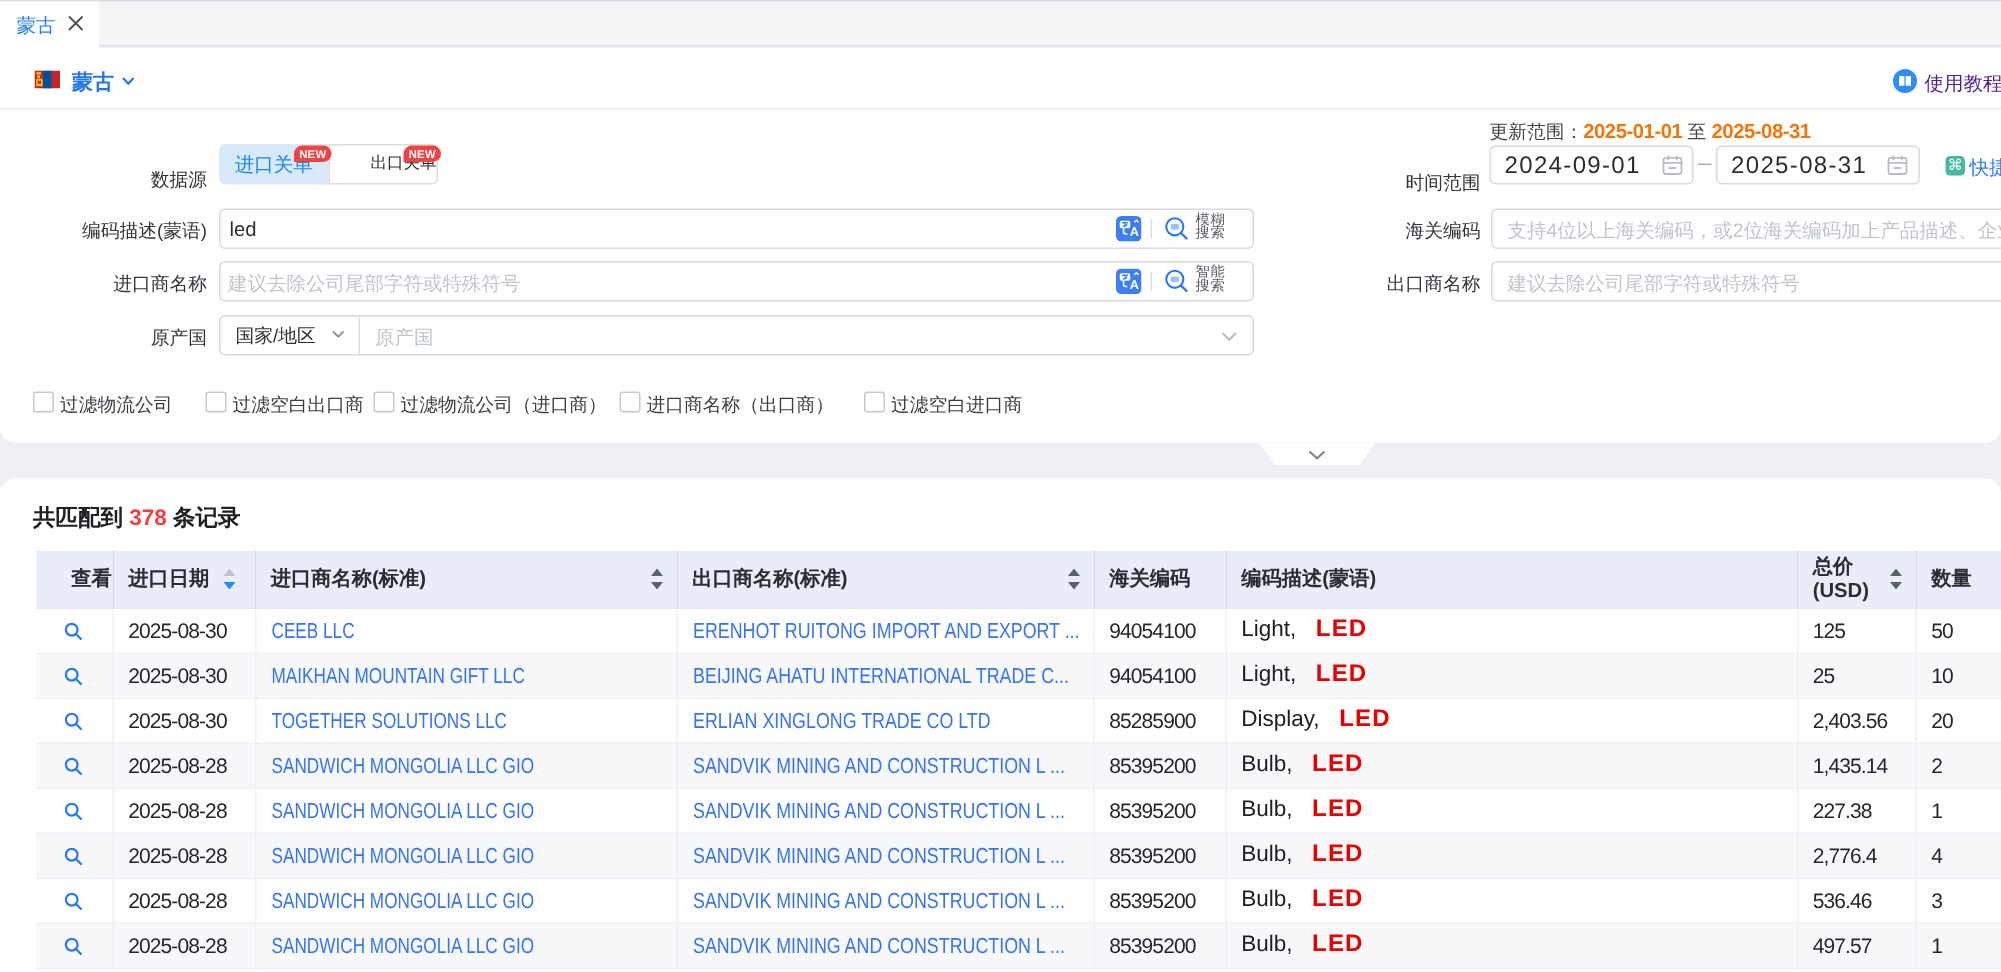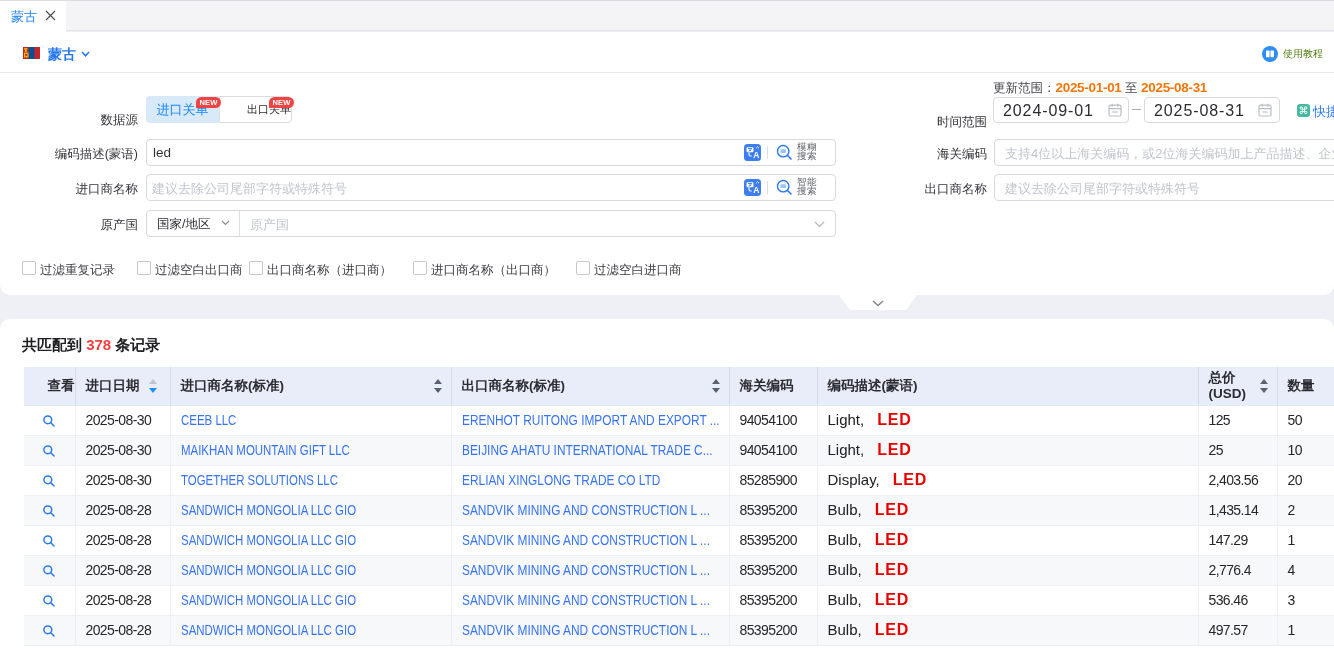--- a/index.html
+++ b/index.html
@@ -7,21 +7,21 @@
 body{font-family:"Liberation Sans",sans-serif;background:#eef0f5;position:relative;color:#26262a;}
 .abs{position:absolute;}
 
 #tabbar{left:0;top:0;width:1334px;height:31px;background:#f4f4f6;border-top:1px solid #dcdce0;border-bottom:1px solid #e2e2e6;}
 #tab1{left:0;top:1px;width:66px;height:31px;background:#fff;}
 #tab1 .t{position:absolute;left:11px;top:7px;font-size:13px;color:#2080f0;}
 #tab1 svg{position:absolute;left:45px;top:9px;}
 
 #apphead{left:0;top:32px;width:1334px;height:41px;background:#fff;border-bottom:1px solid #e7e7ea;}
 #cname{position:absolute;left:48px;top:46px;font-size:14px;font-weight:bold;color:#2377f0;}
-#tutor{position:absolute;left:1283px;top:47px;font-size:10px;color:#4d7c0f;white-space:nowrap;}
+#tutor{position:absolute;left:1283px;top:47px;font-size:13px;color:#4c1d95;white-space:nowrap;}
 
 #formp{left:0;top:73px;width:1334px;height:222px;background:#fff;border-radius:0 0 10px 10px;}
 .lbl{position:absolute;width:138px;text-align:right;font-size:12.5px;color:#33333a;}
 .box{position:absolute;border:1px solid #d9d9d9;border-radius:4px;background:#fff;}
 .ph{position:absolute;font-size:13px;color:#c0c4cc;white-space:nowrap;}
 .two{position:absolute;font-size:9.5px;line-height:9px;color:#595c63;letter-spacing:.5px;text-align:right;}
 .sep{position:absolute;width:1px;height:13px;background:#dcdfe6;}
 
 #dtab1{left:146px;top:96px;width:73px;height:27px;background:#d8eafa;border-radius:4px 0 0 4px;text-align:center;line-height:27px;font-size:13px;color:#1a86f2;}
 #dtab2{left:219px;top:96px;width:73px;height:27px;background:#fff;border:1px solid #dcdcdc;border-radius:0 4px 4px 0;text-align:right;line-height:25px;font-size:11px;color:#2b2b30;}
@@ -160,25 +160,25 @@
 <div class="abs" style="left:1297px;top:104px;width:13px;height:13px;background:#49b8a2;border-radius:3px;color:#fff;font-size:10px;line-height:13px;text-align:center">⌘</div>
 <div class="abs" style="left:1313px;top:103px;font-size:13px;color:#2b7cf7;white-space:nowrap">快捷选择</div>
 <div class="lbl" style="left:849px;top:146px">海关编码</div>
 <div class="box" style="left:994px;top:139px;width:370px;height:27px"></div>
 <div class="ph" style="left:1005px;top:145px">支持4位以上海关编码，或2位海关编码加上产品描述、企业名称</div>
 <div class="lbl" style="left:849px;top:181px">出口商名称</div>
 <div class="box" style="left:994px;top:174px;width:370px;height:27px"></div>
 <div class="ph" style="left:1005px;top:180px">建议去除公司尾部字符或特殊符号</div>
 
 <div class="cb" style="left:22px"></div>
-<div class="cbl" style="left:40px">过滤重复记录</div>
+<div class="cbl" style="left:40px">过滤物流公司</div>
 <div class="cb" style="left:137px"></div>
 <div class="cbl" style="left:155px">过滤空白出口商</div>
 <div class="cb" style="left:249px"></div>
-<div class="cbl" style="left:267px">出口商名称（进口商）</div>
+<div class="cbl" style="left:267px">过滤物流公司（进口商）</div>
 <div class="cb" style="left:413px"></div>
 <div class="cbl" style="left:431px">进口商名称（出口商）</div>
 <div class="cb" style="left:576px"></div>
 <div class="cbl" style="left:594px">过滤空白进口商</div>
 
 <div class="abs" id="handle"></div>
 <svg class="abs" style="left:872px;top:300px" width="12" height="7" viewBox="0 0 12 7">
     <path d="M1 1 L6 5.5 L11 1" fill="none" stroke="#81858f" stroke-width="1.5"></path>
   </svg>
 
@@ -273,21 +273,21 @@
 <tr>
   <td class="c"><svg width="12" height="12" viewBox="0 0 12 12">
             <circle cx="4.8" cy="4.8" r="3.9" fill="none" stroke="#2878f0" stroke-width="1.5"></circle>
             <path d="M7.8 7.8 L11 11" stroke="#2878f0" stroke-width="1.5" stroke-linecap="round"></path>
           </svg></td>
         <td class="num">2025-08-28</td>
         <td><a class="sc">SANDWICH MONGOLIA LLC GIO</a></td>
         <td><a class="se">SANDVIK MINING AND CONSTRUCTION L ...</a></td>
         <td class="num">85395200</td>
         <td class="desc">Bulb,<span class="led">LED</span></td>
-        <td class="num">147.29</td>
+        <td class="num">227.38</td>
         <td class="num">1</td>
 </tr>
 <tr class="s">
   <td class="c"><svg width="12" height="12" viewBox="0 0 12 12">
             <circle cx="4.8" cy="4.8" r="3.9" fill="none" stroke="#2878f0" stroke-width="1.5"></circle>
             <path d="M7.8 7.8 L11 11" stroke="#2878f0" stroke-width="1.5" stroke-linecap="round"></path>
           </svg></td>
         <td class="num">2025-08-28</td>
         <td><a class="sc">SANDWICH MONGOLIA LLC GIO</a></td>
         <td><a class="se">SANDVIK MINING AND CONSTRUCTION L ...</a></td>

